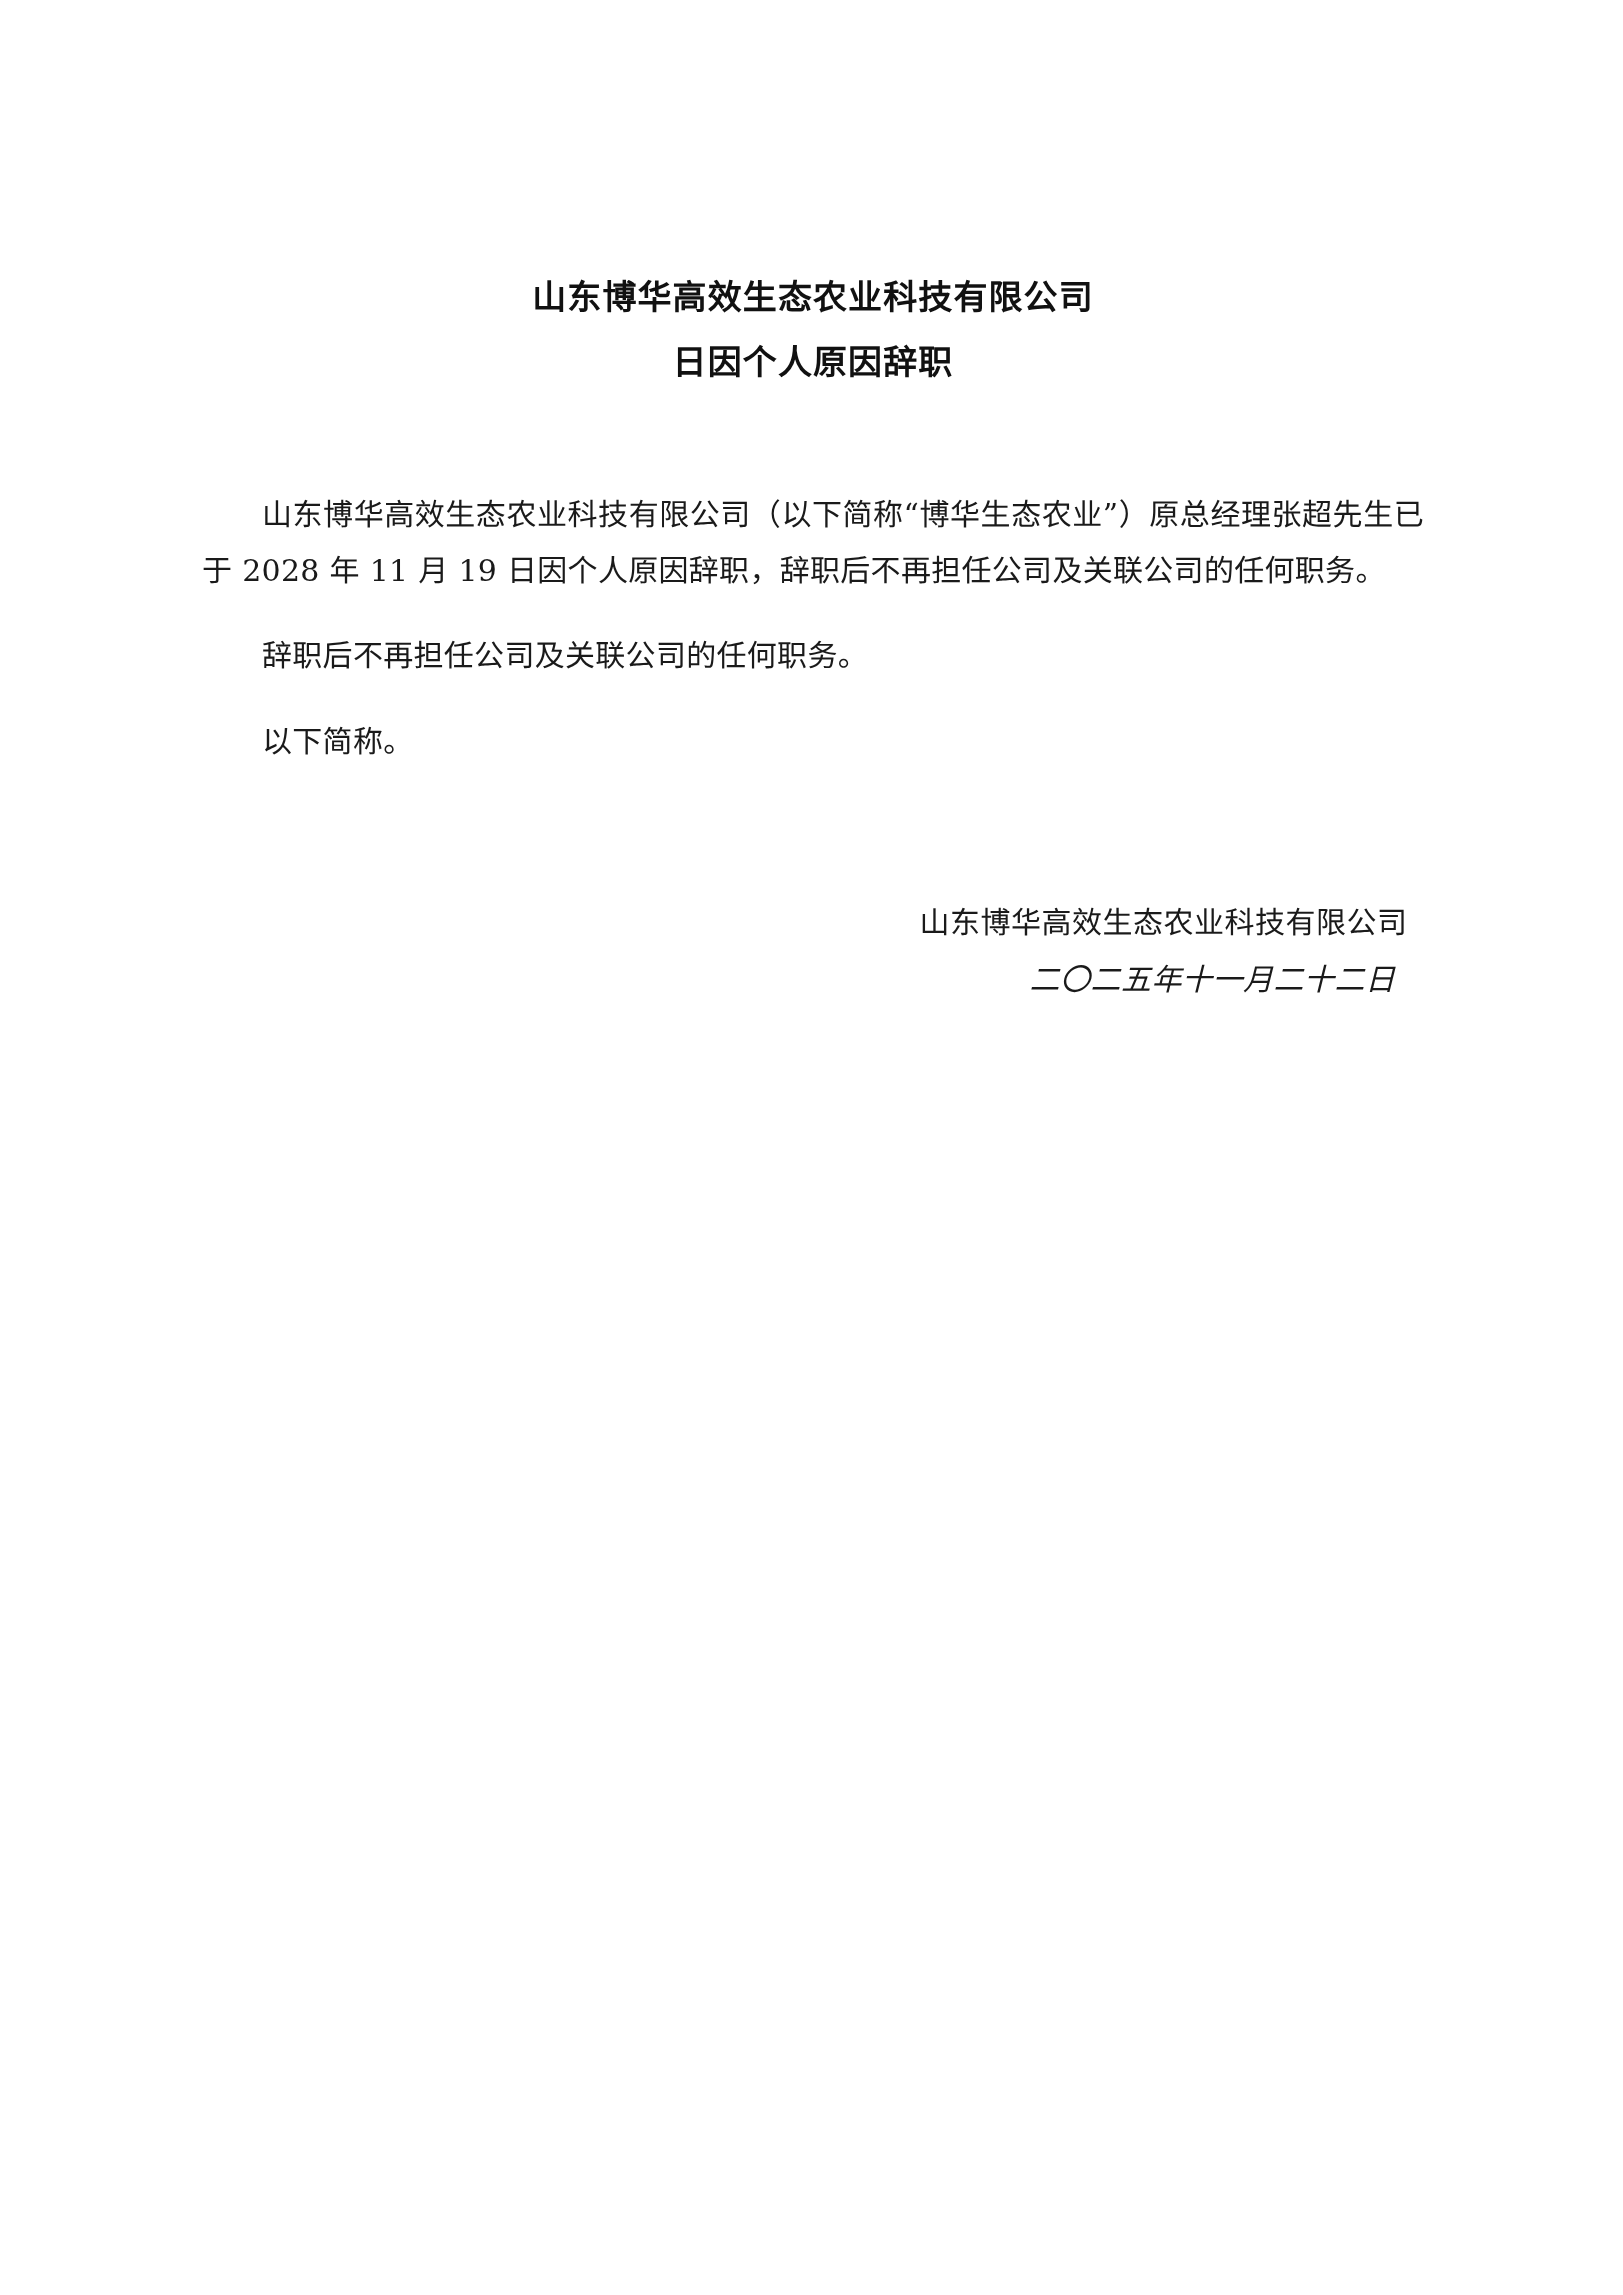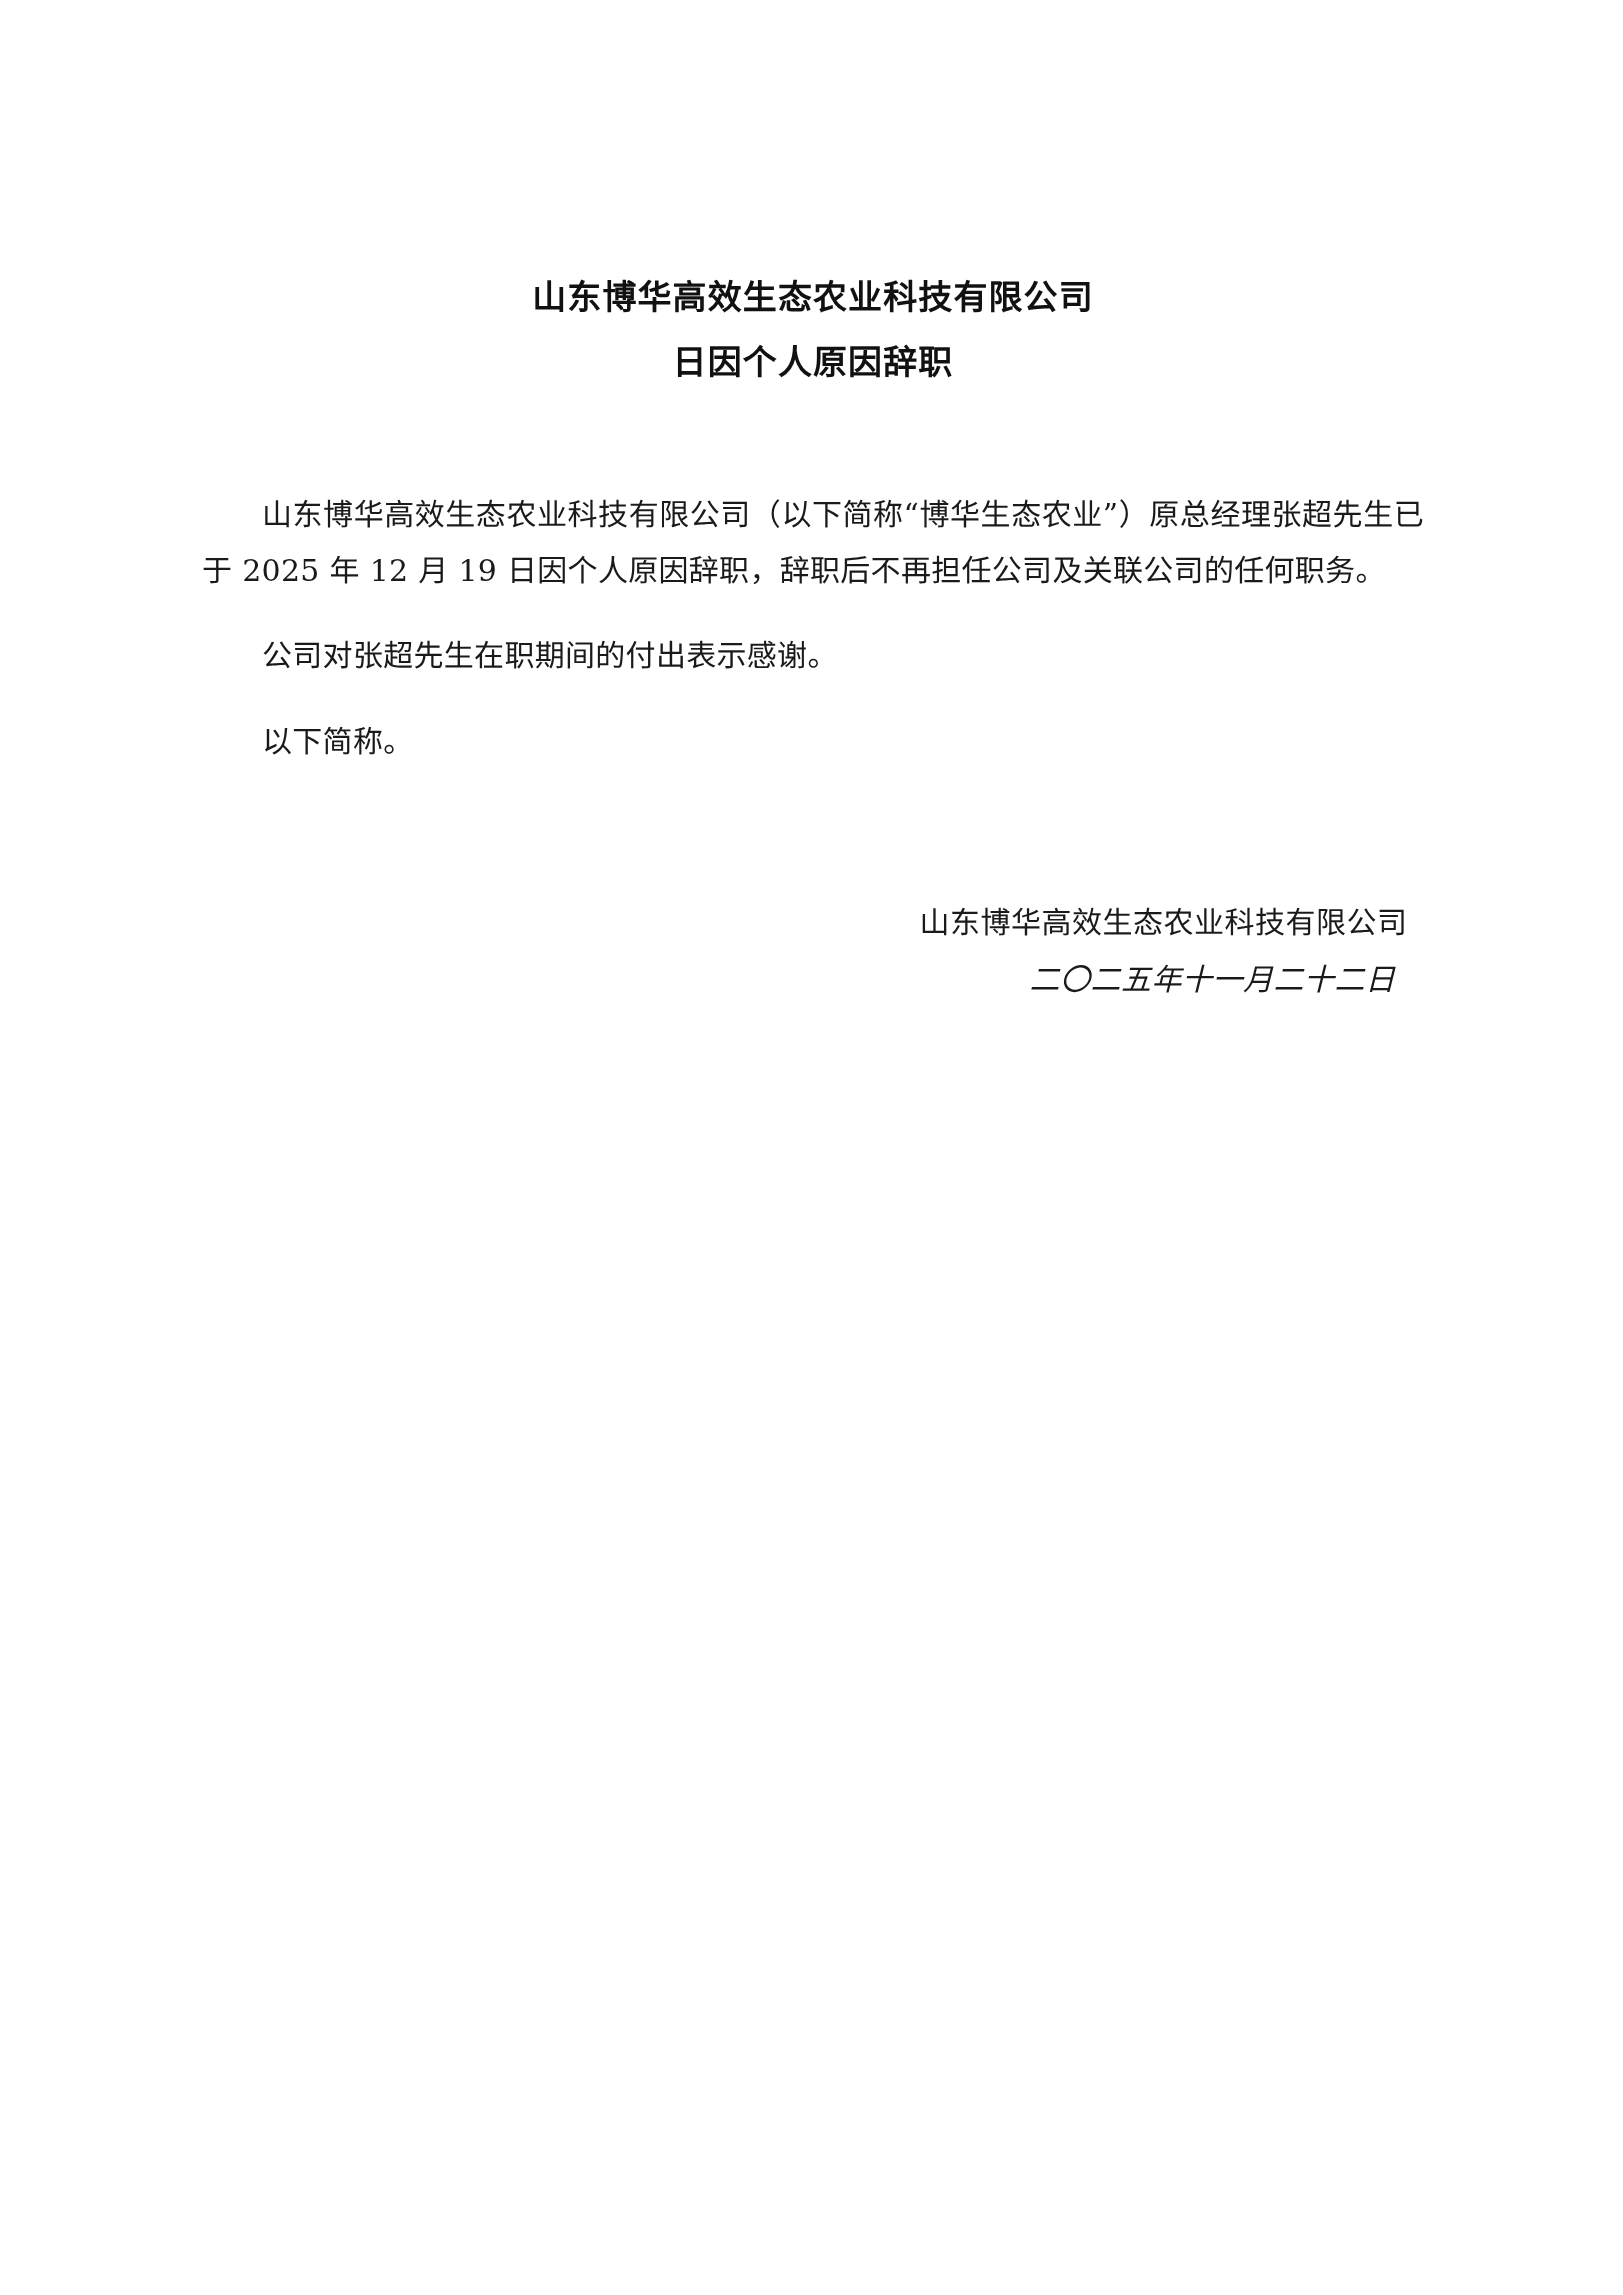--- a/index.html
+++ b/index.html
@@ -78,22 +78,22 @@
 
 <div class="page">
   <div class="content">
 
     <div class="title-block">
       <div class="title-line">山东博华高效生态农业科技有限公司</div>
       <div class="title-line">日因个人原因辞职</div>
     </div>
 
     <div class="body-block">
-      <p class="para">山东博华高效生态农业科技有限公司（以下简称“博华生态农业”）原总经理张超先生已于 2025 年 12 月 19 日因个人原因辞职，辞职后不再担任公司及关联公司的任何职务。</p>
-      <p class="para">公司对张超先生在职期间的付出表示感谢。</p>
+      <p class="para">山东博华高效生态农业科技有限公司（以下简称“博华生态农业”）原总经理张超先生已于 2028 年 11 月 19 日因个人原因辞职，辞职后不再担任公司及关联公司的任何职务。</p>
+      <p class="para">辞职后不再担任公司及关联公司的任何职务。</p>
       <p class="para">以下简称。</p>
     </div>
 
     <div class="sign-block">
       <div class="sign-line company">山东博华高效生态农业科技有限公司</div>
       <div class="sign-line date">二〇二五年十一月二十二日</div>
     </div>
 
   </div>
 </div>

